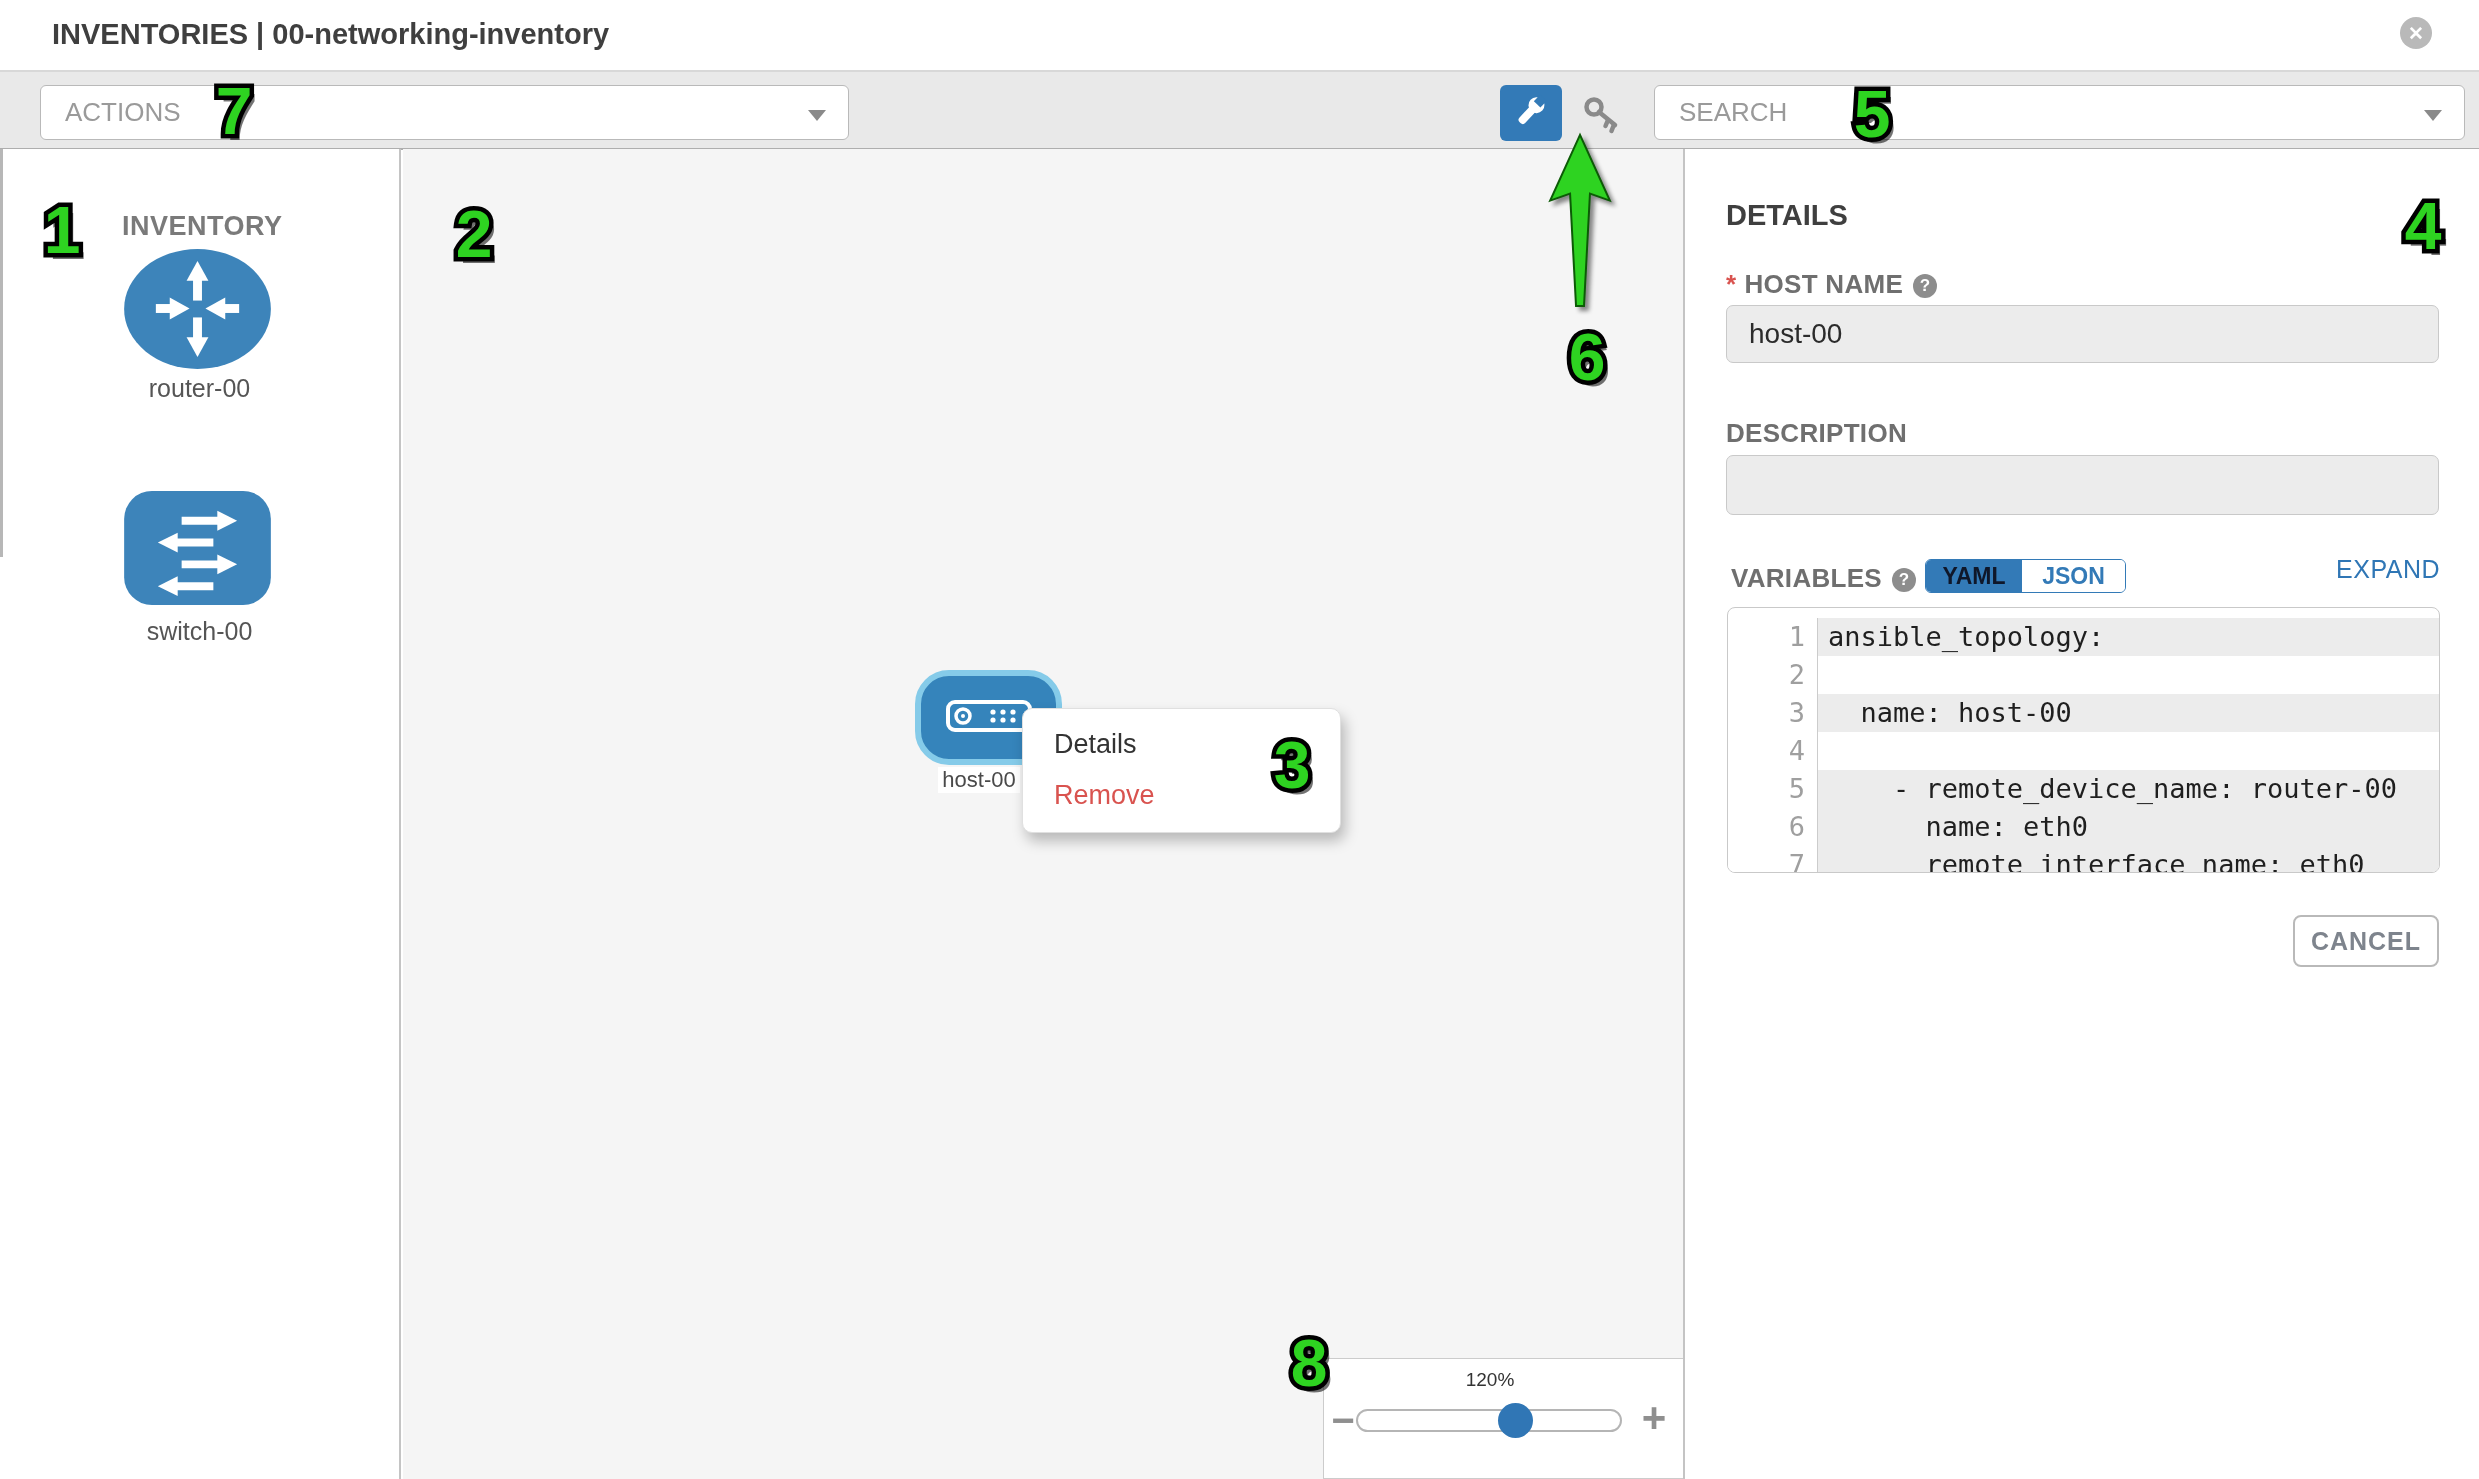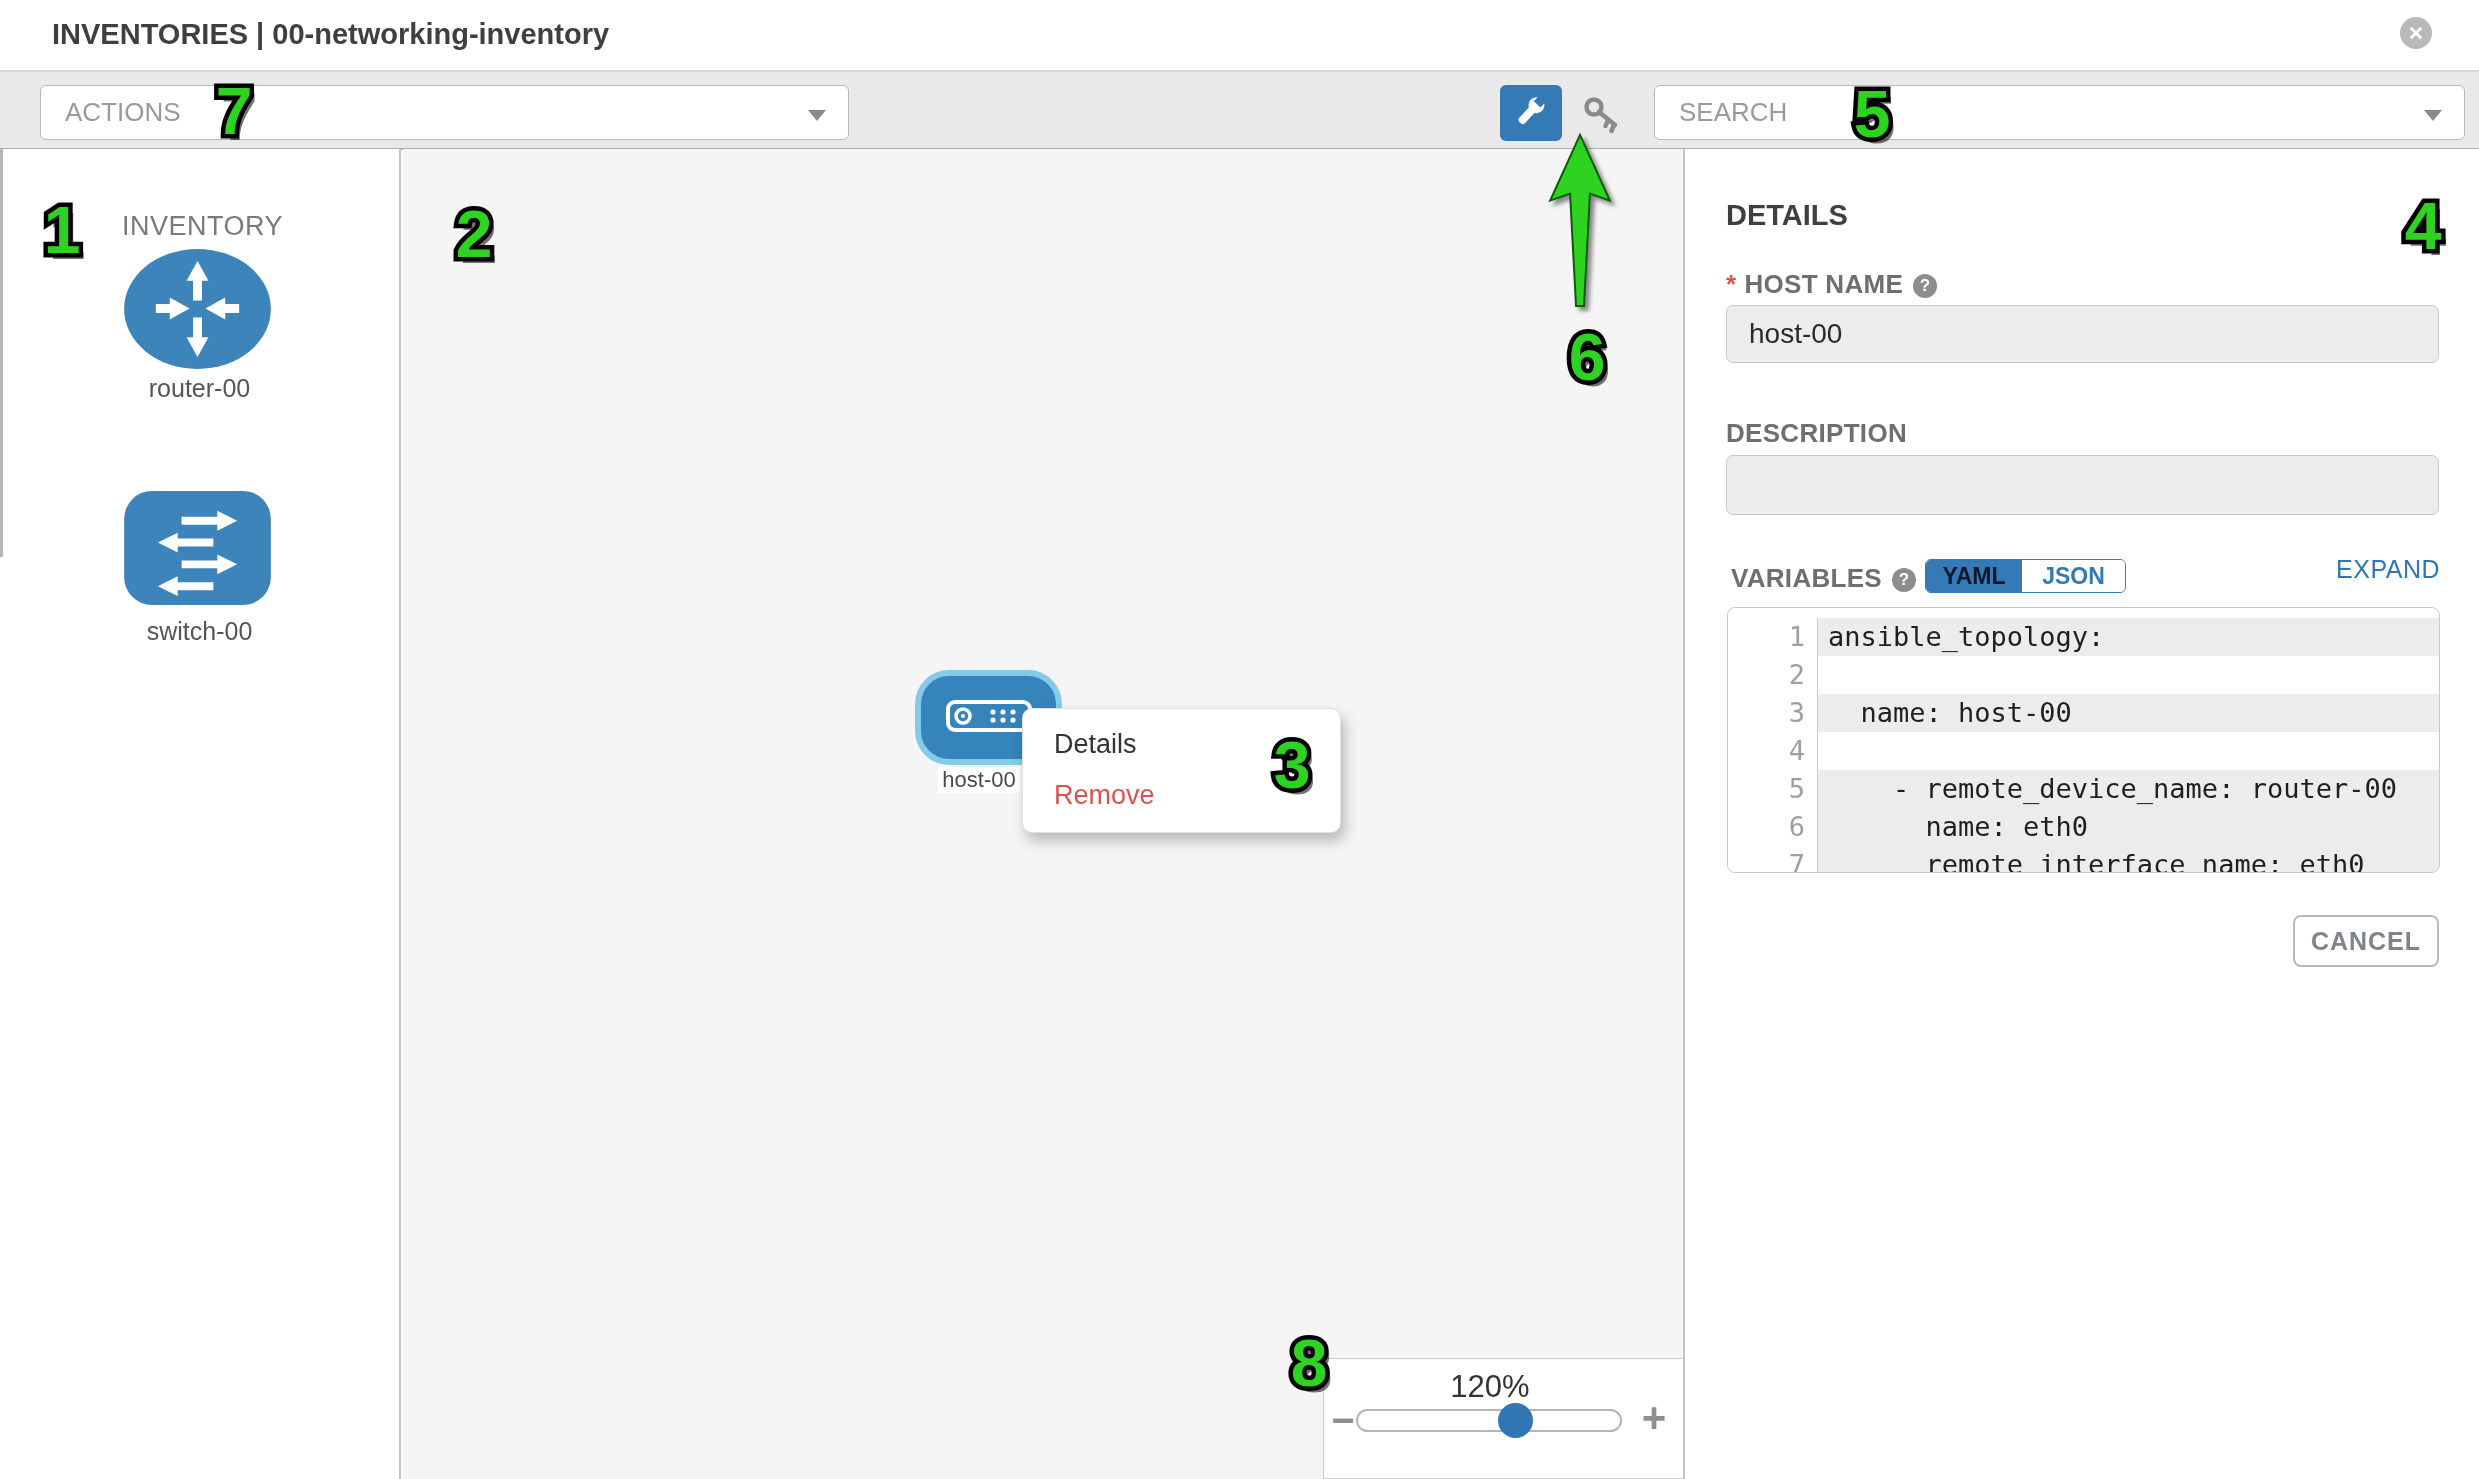--- a/index.html
+++ b/index.html
@@ -24,38 +24,38 @@
     display:flex;align-items:center;justify-content:center;cursor:pointer;}
   .key-btn{position:absolute;left:1582px;top:26px;width:40px;height:38px;display:flex;align-items:center;justify-content:center;cursor:pointer;}
 
   
   .sidebar{position:absolute;left:0;top:149px;width:401px;height:1330px;background:#fff;border-right:2px solid #c4c4c4;}
   .scroll-remnant{position:absolute;left:0;top:149px;width:3px;height:408px;background:#b7b7b7;}
   .canvas{position:absolute;left:403px;top:149px;width:1280px;height:1330px;background:#f5f5f5;}
   .rpanel{position:absolute;left:1683px;top:149px;width:797px;height:1330px;background:#fff;border-left:2px solid #c4c4c4;}
 
   
-  .inv-title{position:absolute;left:122px;top:211px;font-size:27px;font-weight:normal;color:#7a7a7a;letter-spacing:0.5px;}
+  .inv-title{position:absolute;left:122px;top:211px;font-size:27px;font-weight:bold;color:#7a7a7a;letter-spacing:0.5px;}
   .inv-item-label{position:absolute;font-size:25px;color:#555;text-align:center;width:199px;}
   .router-shape{position:absolute;left:124px;top:249px;width:147px;height:120px;cursor:pointer;}
   .switch-shape{position:absolute;left:124px;top:491px;width:147px;height:114px;cursor:pointer;}
 
   
   .host-node{position:absolute;left:915px;top:670px;width:147px;height:95px;background:#3584bb;border:6px solid #85cbe9;border-radius:34px;
     display:flex;align-items:center;justify-content:center;cursor:pointer;}
   .host-label{position:absolute;left:938px;top:767px;width:82px;height:26px;background:#fff;color:#4a4a4a;font-size:22px;
     display:flex;align-items:center;justify-content:center;}
   .ctx-menu{position:absolute;left:1022px;top:708px;width:319px;height:125px;background:#fff;border:1px solid #e0e0e0;border-radius:10px;
     box-shadow:4px 8px 14px rgba(0,0,0,.25);padding:20px 0 0 31px;}
   .ctx-item{font-size:27px;color:#333;margin-bottom:20px;cursor:pointer;}
   .ctx-item.danger{color:#d9534f;}
 
   
   .zoom-panel{position:absolute;left:1323px;top:1358px;width:360px;height:121px;background:#fff;border:1px solid #cccccc;border-right:none;}
-  .zoom-pct{position:absolute;left:1418px;top:1369px;width:144px;text-align:center;font-size:31px;color:#333;}
+  .zoom-pct{position:absolute;left:1418px;top:1369px;width:144px;text-align:center;font-size:19px;color:#333;}
   .zoom-minus{position:absolute;left:1323px;top:1398px;width:40px;height:44px;font-size:40px;font-weight:bold;color:#8f8f8f;
     display:flex;align-items:center;justify-content:center;cursor:pointer;}
   .zoom-plus{position:absolute;left:1632px;top:1396px;width:44px;height:44px;font-size:42px;font-weight:bold;color:#8f8f8f;
     display:flex;align-items:center;justify-content:center;cursor:pointer;}
   .zoom-track{position:absolute;left:1356px;top:1409px;width:266px;height:23px;background:#fff;border:2px solid #b5b5b5;border-radius:12px;cursor:pointer;}
   .zoom-thumb{position:absolute;left:1498px;top:1403px;width:35px;height:35px;border-radius:50%;background:#3076b5;cursor:pointer;}
 
   
   .rp-title{position:absolute;left:1726px;top:199px;font-size:29px;font-weight:bold;color:#3f3f3f;}
   .field-label{position:absolute;font-size:26px;font-weight:bold;color:#6f6f6f;letter-spacing:0.3px;}

